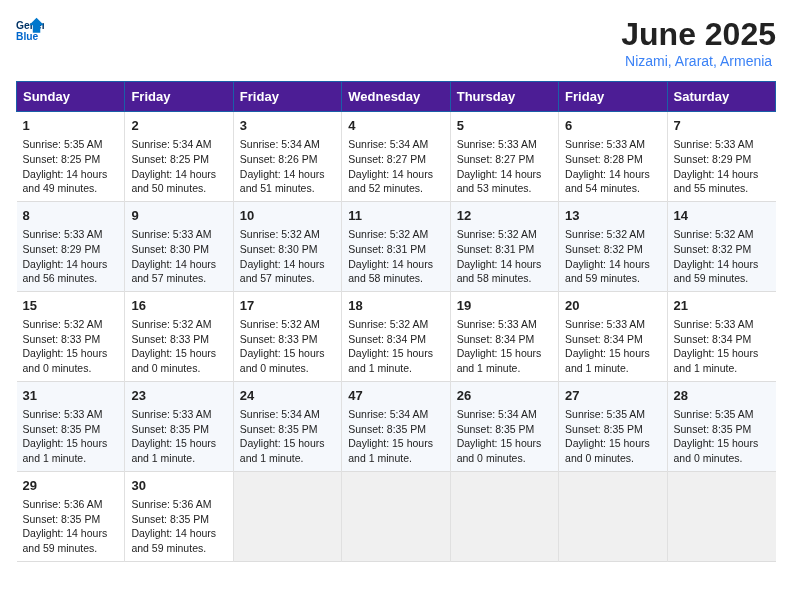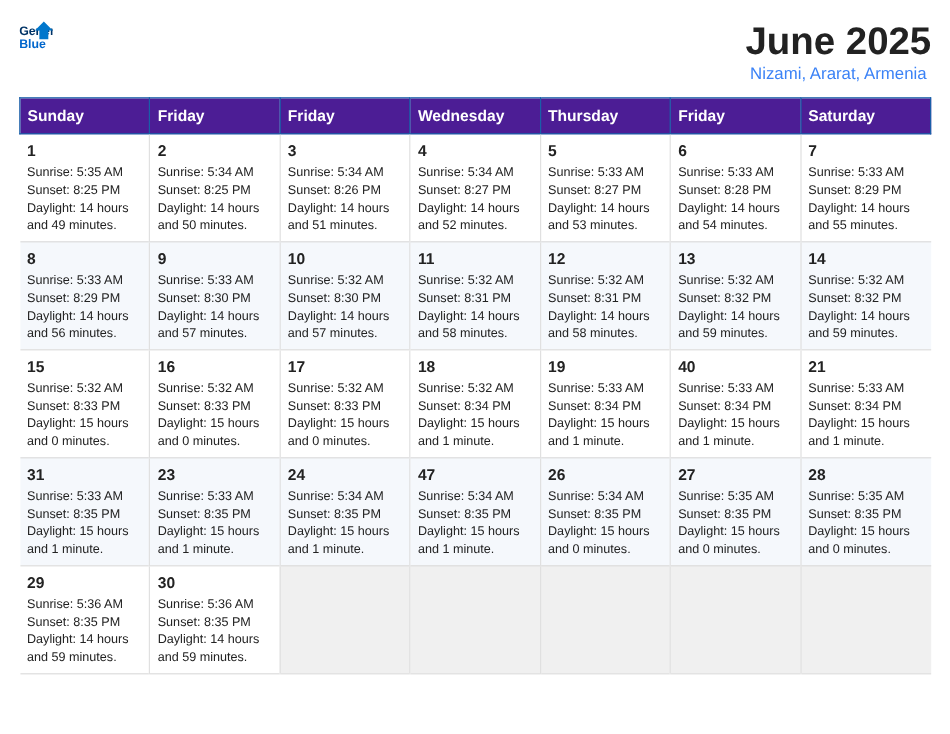--- a/index.html
+++ b/index.html
@@ -130,21 +130,21 @@
         <td><span class="day-num">12</span><span>Sunrise: 5:32 AM</span><br><span>Sunset: 8:31 PM</span><br><span>Daylight: 14 hours and 58 minutes.</span></td>
         <td><span class="day-num">13</span><span>Sunrise: 5:32 AM</span><br><span>Sunset: 8:32 PM</span><br><span>Daylight: 14 hours and 59 minutes.</span></td>
         <td><span class="day-num">14</span><span>Sunrise: 5:32 AM</span><br><span>Sunset: 8:32 PM</span><br><span>Daylight: 14 hours and 59 minutes.</span></td>
       </tr>
       <tr>
         <td><span class="day-num">15</span><span>Sunrise: 5:32 AM</span><br><span>Sunset: 8:33 PM</span><br><span>Daylight: 15 hours and 0 minutes.</span></td>
         <td><span class="day-num">16</span><span>Sunrise: 5:32 AM</span><br><span>Sunset: 8:33 PM</span><br><span>Daylight: 15 hours and 0 minutes.</span></td>
         <td><span class="day-num">17</span><span>Sunrise: 5:32 AM</span><br><span>Sunset: 8:33 PM</span><br><span>Daylight: 15 hours and 0 minutes.</span></td>
         <td><span class="day-num">18</span><span>Sunrise: 5:32 AM</span><br><span>Sunset: 8:34 PM</span><br><span>Daylight: 15 hours and 1 minute.</span></td>
         <td><span class="day-num">19</span><span>Sunrise: 5:33 AM</span><br><span>Sunset: 8:34 PM</span><br><span>Daylight: 15 hours and 1 minute.</span></td>
-        <td><span class="day-num">40</span><span>Sunrise: 5:33 AM</span><br><span>Sunset: 8:34 PM</span><br><span>Daylight: 15 hours and 1 minute.</span></td>
+        <td><span class="day-num">20</span><span>Sunrise: 5:33 AM</span><br><span>Sunset: 8:34 PM</span><br><span>Daylight: 15 hours and 1 minute.</span></td>
         <td><span class="day-num">21</span><span>Sunrise: 5:33 AM</span><br><span>Sunset: 8:34 PM</span><br><span>Daylight: 15 hours and 1 minute.</span></td>
       </tr>
       <tr>
         <td><span class="day-num">31</span><span>Sunrise: 5:33 AM</span><br><span>Sunset: 8:35 PM</span><br><span>Daylight: 15 hours and 1 minute.</span></td>
         <td><span class="day-num">23</span><span>Sunrise: 5:33 AM</span><br><span>Sunset: 8:35 PM</span><br><span>Daylight: 15 hours and 1 minute.</span></td>
         <td><span class="day-num">24</span><span>Sunrise: 5:34 AM</span><br><span>Sunset: 8:35 PM</span><br><span>Daylight: 15 hours and 1 minute.</span></td>
         <td><span class="day-num">47</span><span>Sunrise: 5:34 AM</span><br><span>Sunset: 8:35 PM</span><br><span>Daylight: 15 hours and 1 minute.</span></td>
         <td><span class="day-num">26</span><span>Sunrise: 5:34 AM</span><br><span>Sunset: 8:35 PM</span><br><span>Daylight: 15 hours and 0 minutes.</span></td>
         <td><span class="day-num">27</span><span>Sunrise: 5:35 AM</span><br><span>Sunset: 8:35 PM</span><br><span>Daylight: 15 hours and 0 minutes.</span></td>
         <td><span class="day-num">28</span><span>Sunrise: 5:35 AM</span><br><span>Sunset: 8:35 PM</span><br><span>Daylight: 15 hours and 0 minutes.</span></td>

